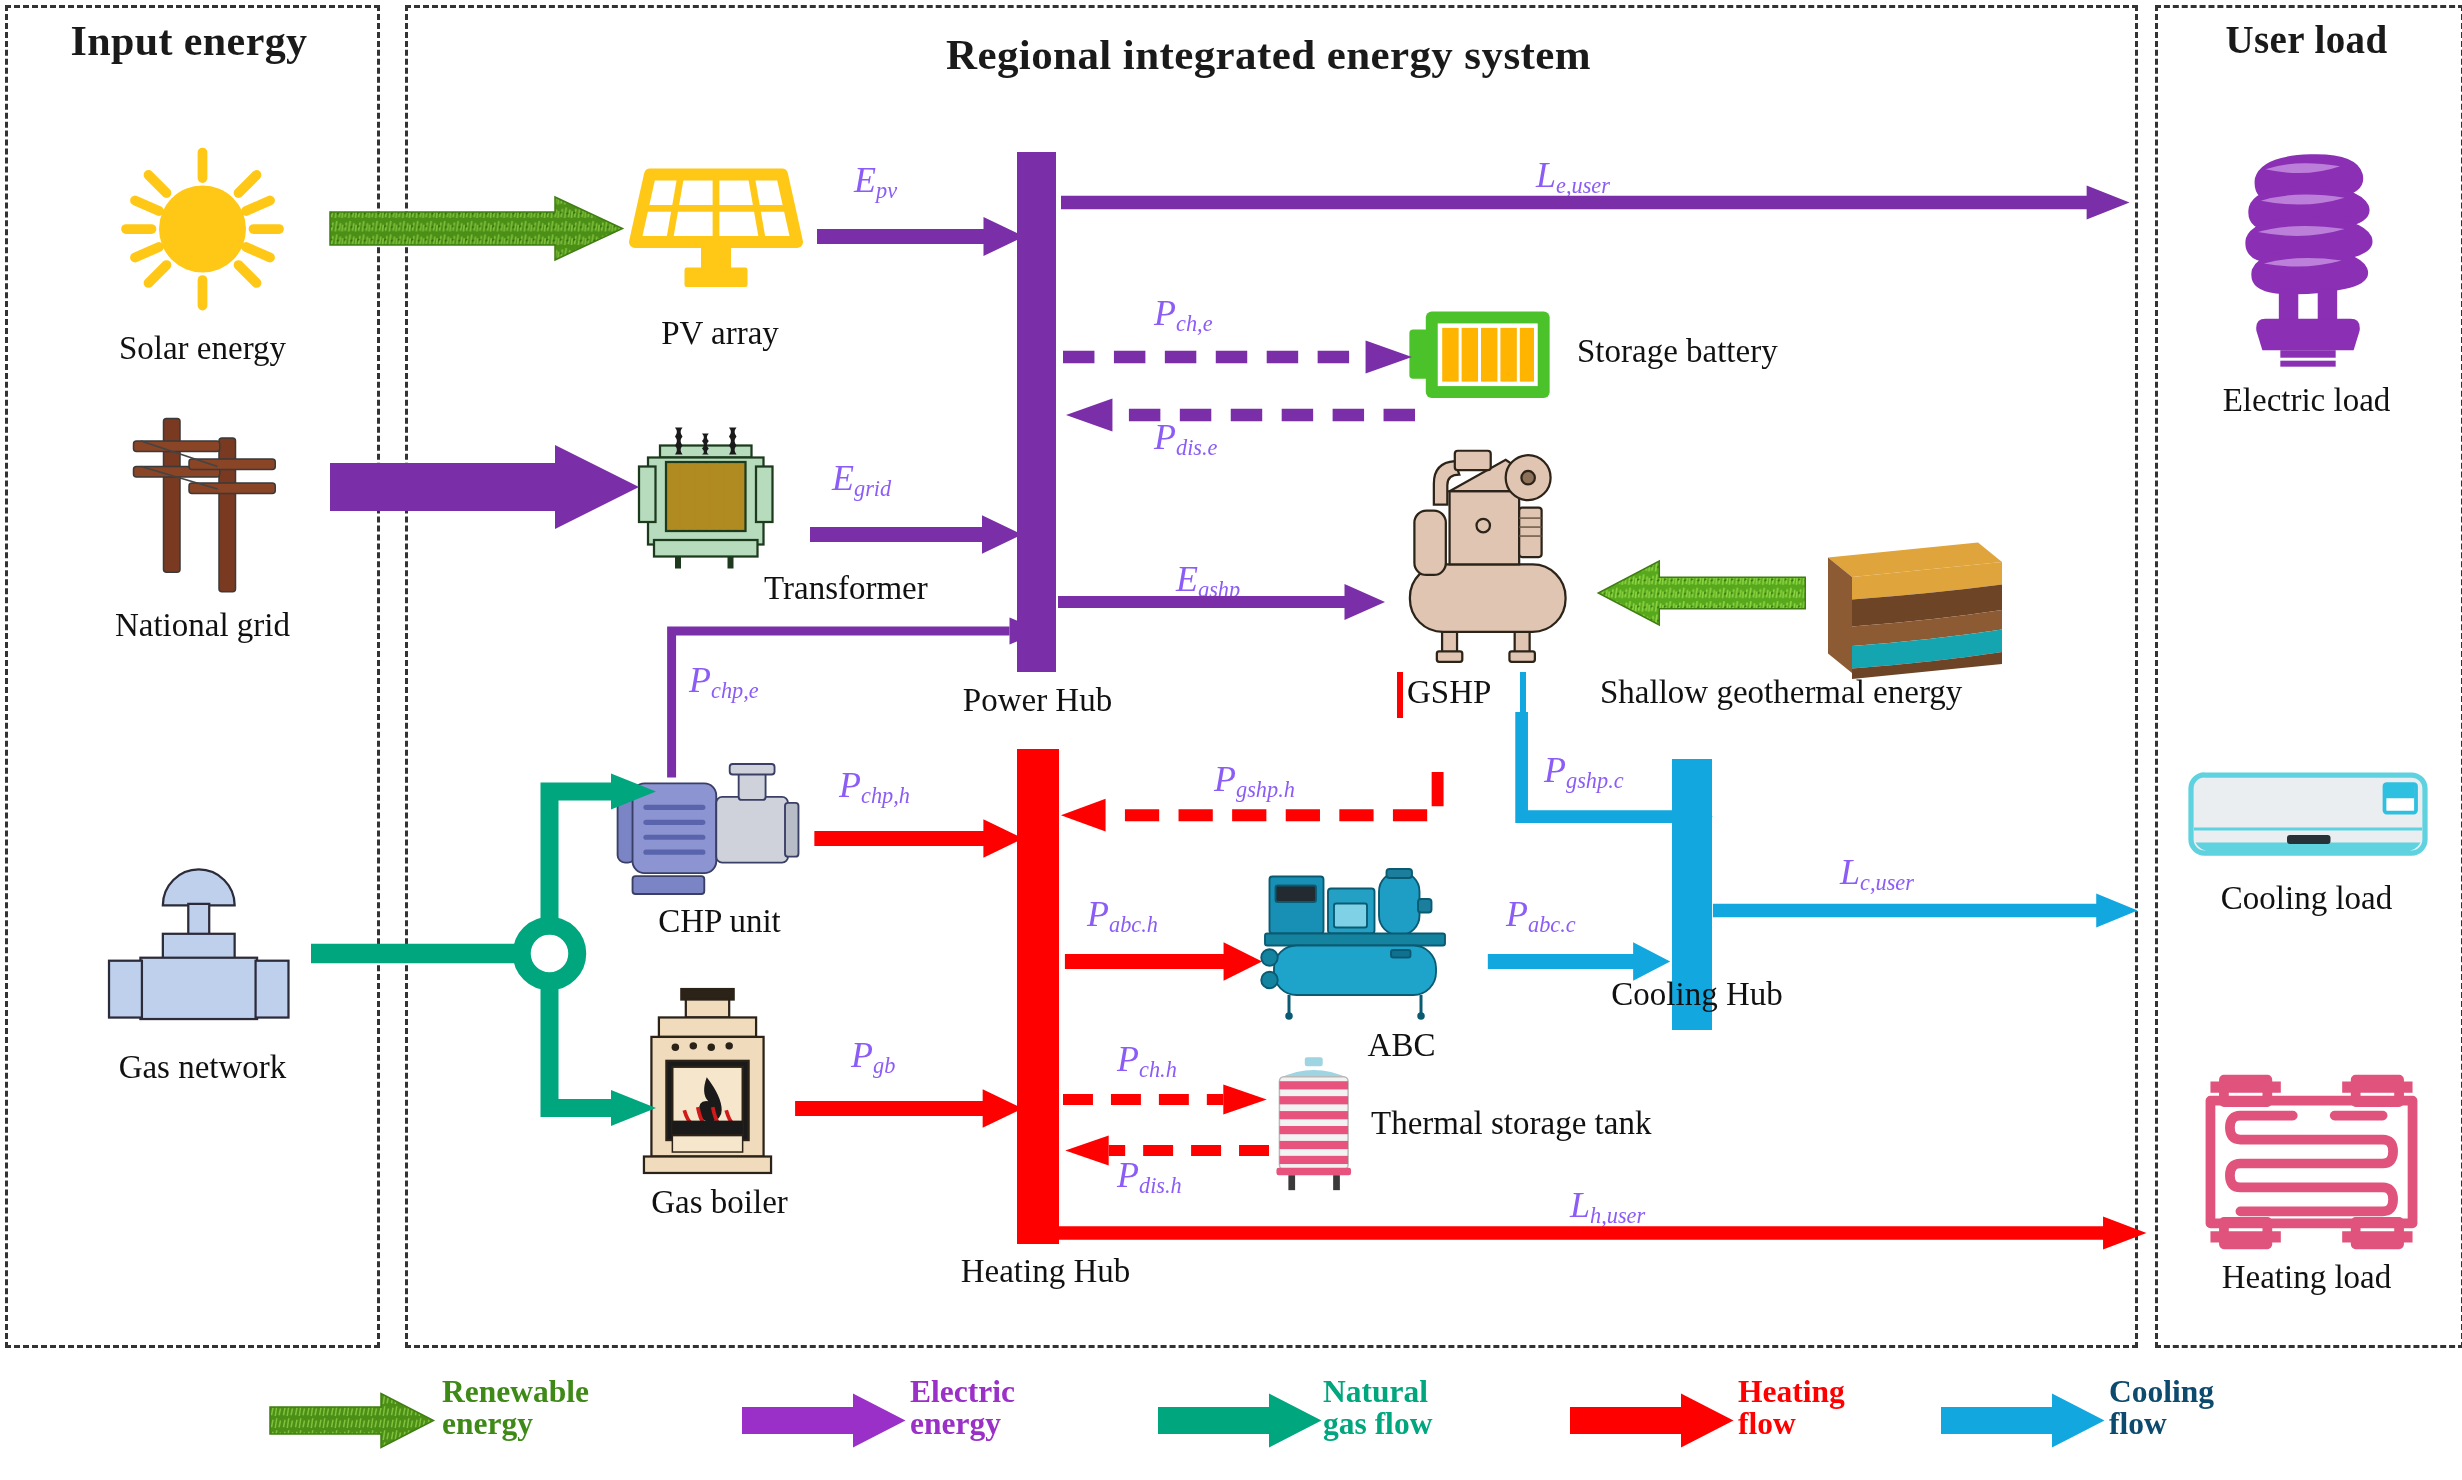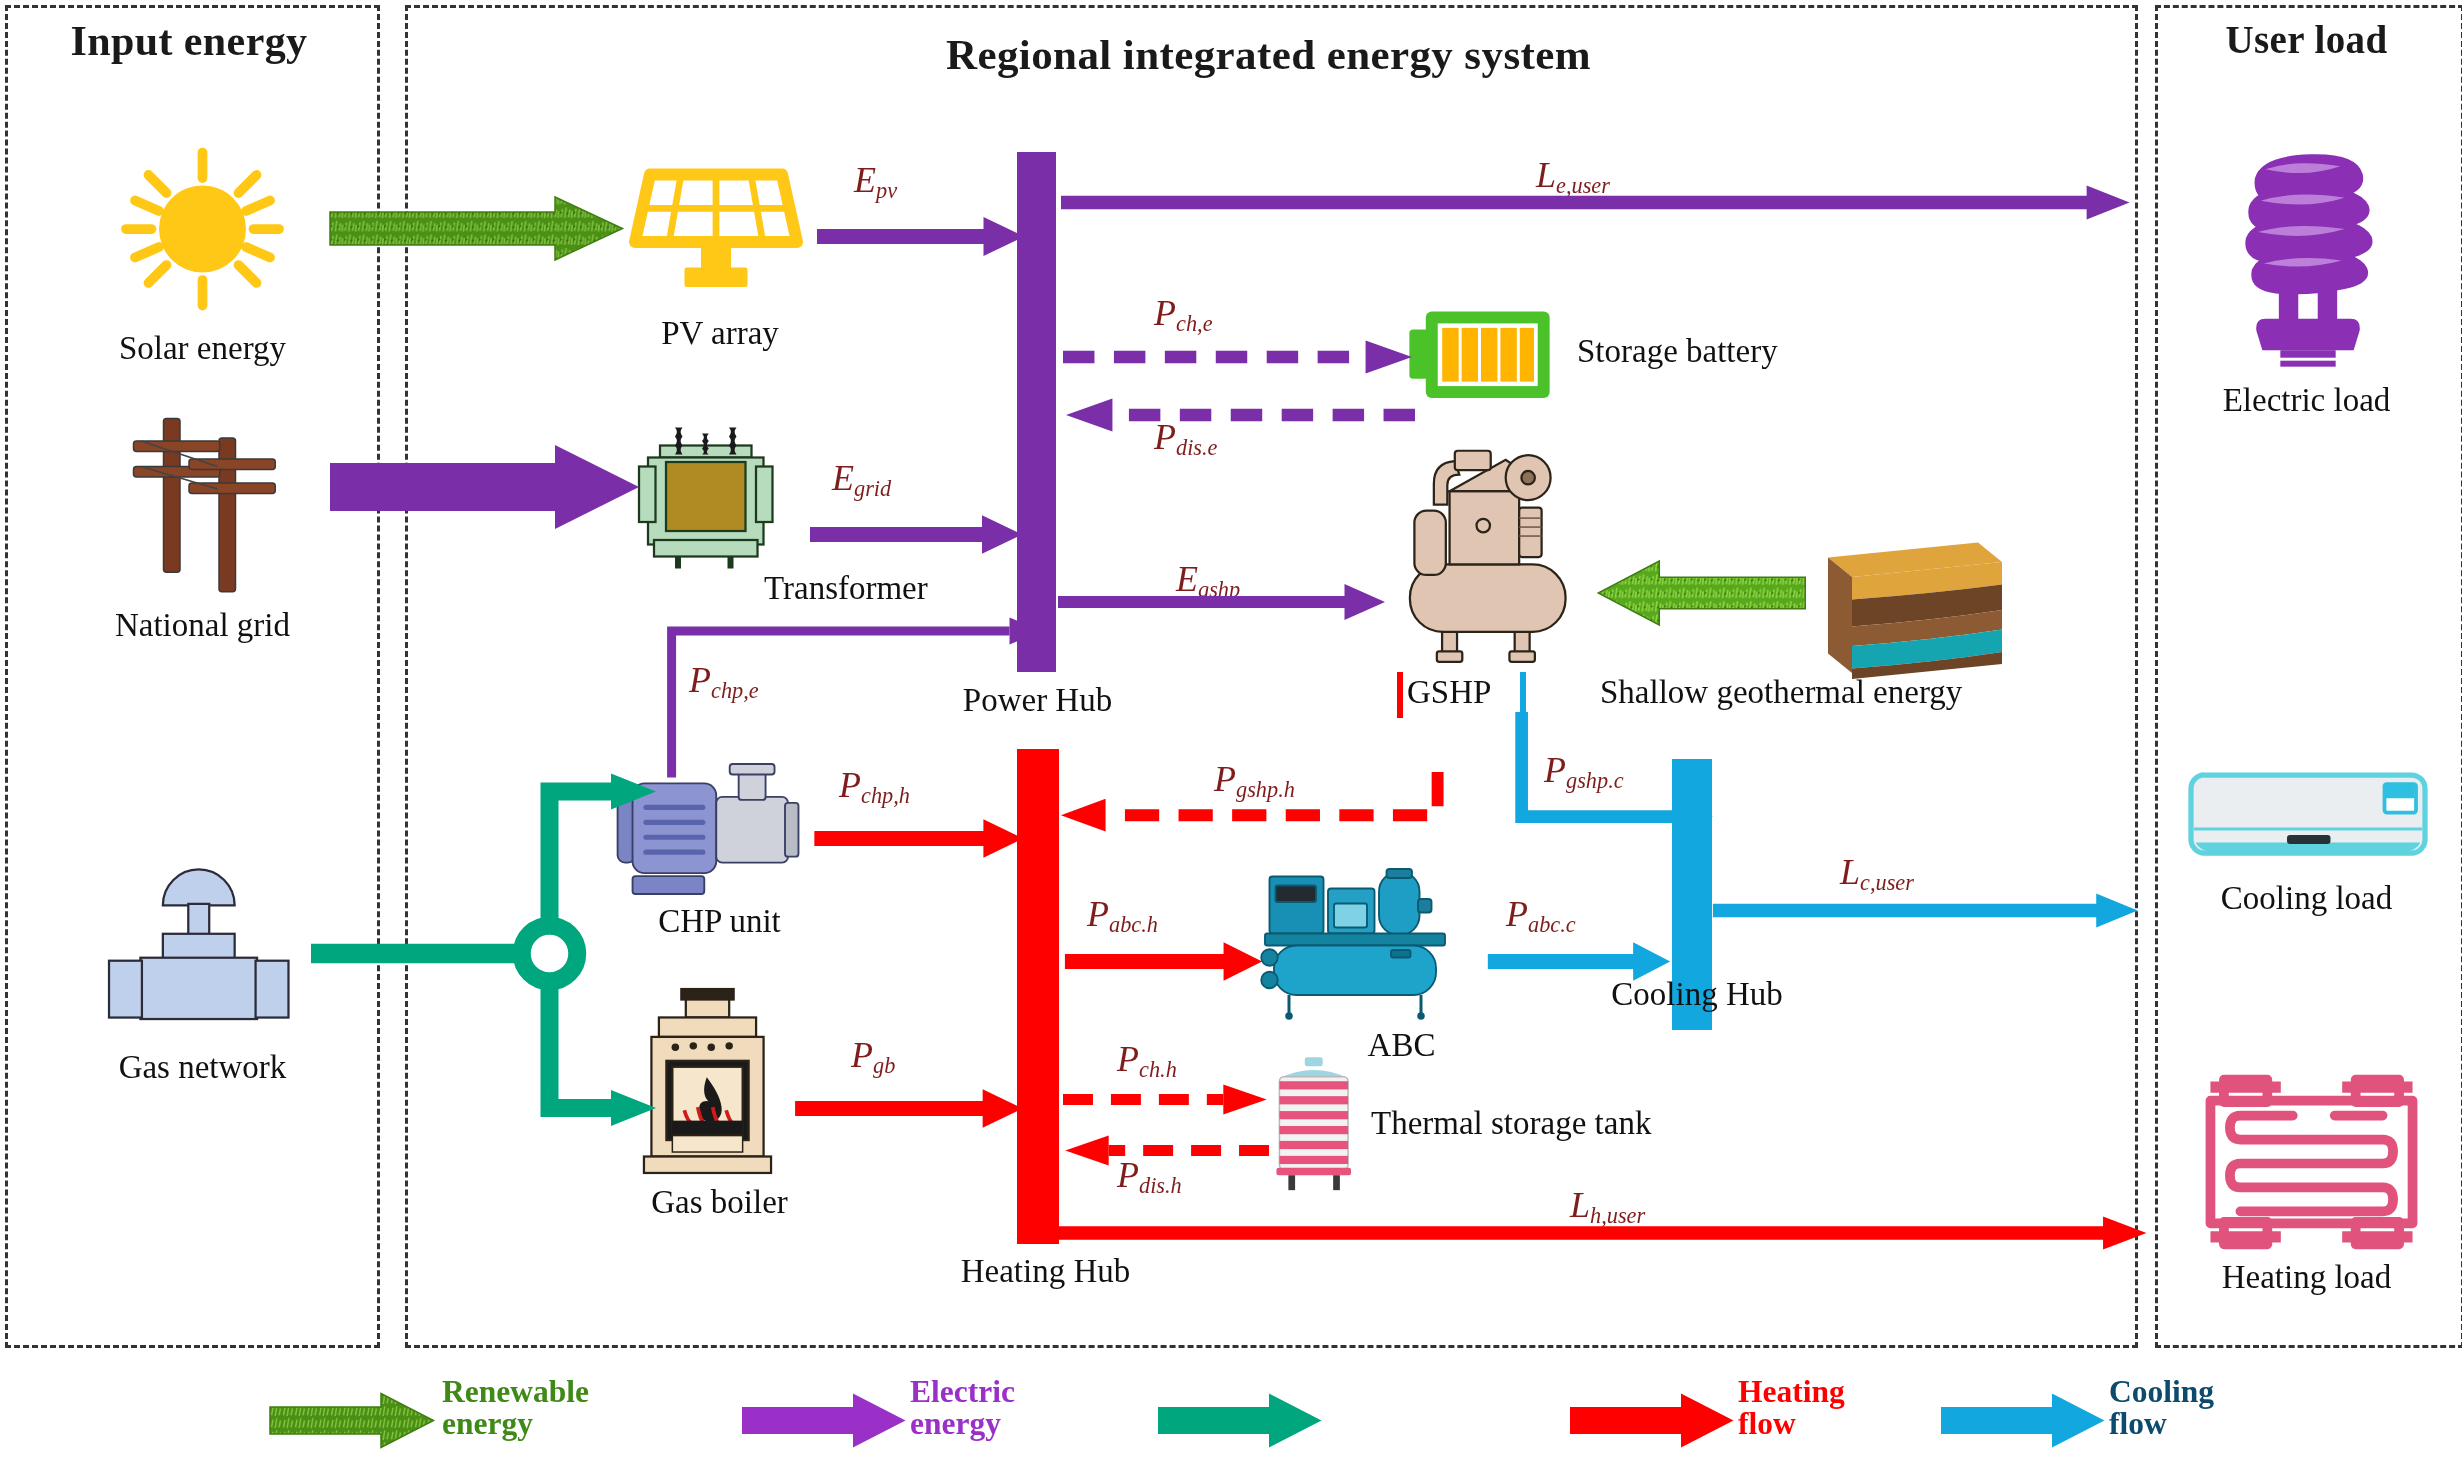--- a/index.html
+++ b/index.html
@@ -15,21 +15,21 @@
       border:3px dashed #333;}
 
   .panel-title{position:absolute;font-weight:bold;color:#1a1a1a;
       text-align:center;letter-spacing:0.4px;}
   .t-input{left:4.5px;top:16.5px;width:369px;font-size:42px;}
   .t-main{left:405px;top:30px;width:1727px;font-size:43px;}
   .t-user{left:2155px;top:16.5px;width:303px;font-size:39px;}
 
   .cap{position:absolute;text-align:center;color:#111;font-size:33px;
        white-space:nowrap;}
-  .var{position:absolute;color:#7f1d1d;font-style:italic;white-space:nowrap;
+  .var{position:absolute;color:#8b5cf6;font-style:italic;white-space:nowrap;
        font-size:36px;font-family:"Liberation Serif","DejaVu Serif",serif;}
   .var sub{font-size:0.62em;font-style:italic;vertical-align:-0.25em;}
 
   
   .hub{position:absolute;}
   .hub-power{left:1017px;top:152px;width:39px;height:520px;background:#7a2fa8;}
   .hub-heat{left:1017px;top:749px;width:42px;height:495px;background:#ff0000;}
   .hub-cool{left:1672px;top:759px;width:40px;height:271px;background:#12a7df;}
 
   
@@ -521,20 +521,22 @@
 
   <svg class="abs" style="left:742px;top:24px;" width="165" height="57" viewBox="0 0 220 76">
     <path d="M0 20 L148 20 L148 2 L218 38 L148 74 L148 56 L0 56 Z" fill="#9b30c9"></path>
   </svg>
   <div class="lg-label" style="left:910px;top:7.5px;width:217px;color:#9b30c9;">Electric
 energy</div>
 
   <svg class="abs" style="left:1158px;top:24px;" width="165" height="57" viewBox="0 0 220 76">
     <path d="M0 20 L148 20 L148 2 L218 38 L148 74 L148 56 L0 56 Z" fill="#00a67e"></path>
   </svg>
+  <div class="lg-label" style="left:1323px;top:7.5px;width:232px;color:#00a67e;">Natural
+gas flow</div>
 
   <svg class="abs" style="left:1570px;top:24px;" width="165" height="57" viewBox="0 0 220 76">
     <path d="M0 20 L148 20 L148 2 L218 38 L148 74 L148 56 L0 56 Z" fill="#ff0000"></path>
   </svg>
   <div class="lg-label" style="left:1738px;top:7.5px;width:210px;color:#ff0000;">Heating
 flow</div>
 
   <svg class="abs" style="left:1941px;top:24px;" width="165" height="57" viewBox="0 0 220 76">
     <path d="M0 20 L148 20 L148 2 L218 38 L148 74 L148 56 L0 56 Z" fill="#12a7df"></path>
   </svg>

